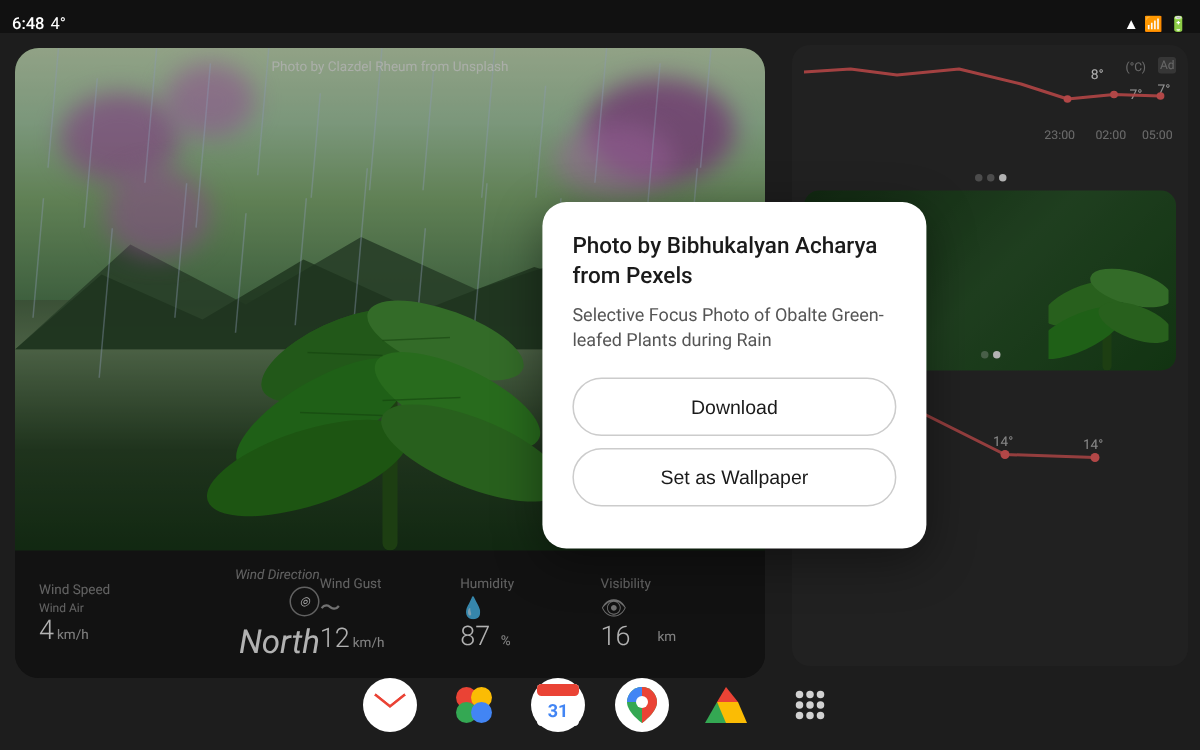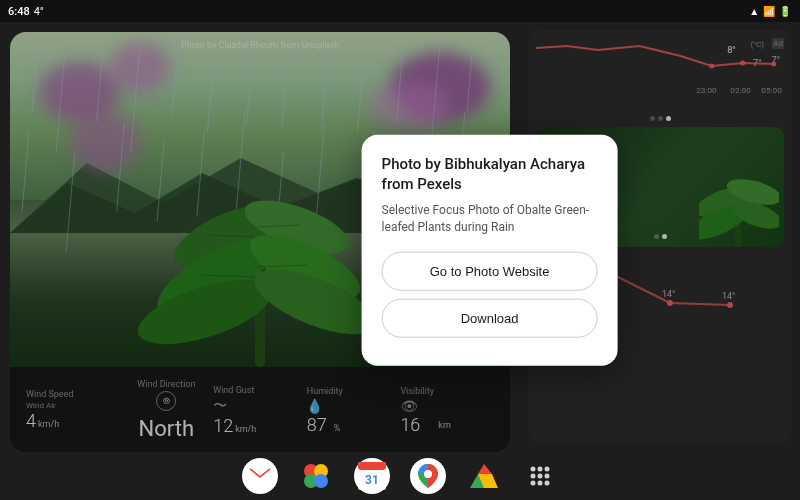--- a/index.html
+++ b/index.html
@@ -14,21 +14,21 @@
 
     
     .status-bar {
       position: absolute;
       top: 0;
       left: 0;
       right: 0;
       height: 22px;
       background: rgba(0,0,0,0.4);
       display: flex;
-      align-items: center;
+      align-items: flex-end;
       padding: 0 8px;
       z-index: 100;
     }
     .status-bar-time {
       font-size: 11px;
       color: white;
       font-weight: 500;
     }
     .status-bar-temp {
       font-size: 11px;
@@ -263,21 +263,21 @@
 
     
     .taskbar {
       position: absolute;
       bottom: 0;
       left: 0;
       right: 0;
       height: 48px;
       background: rgba(30,30,30,0.95);
       display: flex;
-      align-items: center;
+      align-items: flex-start;
       justify-content: center;
       gap: 20px;
       z-index: 100;
     }
 
     .taskbar-icon {
       width: 36px;
       height: 36px;
       border-radius: 50%;
       display: flex;
@@ -452,21 +452,21 @@
 
         <div class="weather-stat">
           <span class="weather-stat-label">Wind Speed</span>
           <span class="weather-stat-sub">Wind Air</span>
           <div style="display:flex;align-items:baseline;gap:2px;">
             <span class="weather-stat-value">4</span>
             <span class="weather-stat-unit">km/h</span>
           </div>
         </div>
 
-        <div class="weather-stat" style="align-items:center;">
+        <div class="weather-stat" style="align-items:flex-end;font-style:italic;">
           <span class="weather-stat-label">Wind Direction</span>
           <div class="compass-icon">◎</div>
           <span class="north-value">North</span>
         </div>
 
         <div class="weather-stat">
           <span class="weather-stat-label">Wind Gust</span>
           <span class="wind-icon">〜</span>
           <div style="display:flex;align-items:baseline;gap:2px;">
             <span class="weather-stat-value">12</span>
@@ -578,24 +578,24 @@
   </div>
 </div>
 
 <div class="modal-overlay"></div>
 
 <div class="photo-modal">
   <div class="modal-title">Photo by Bibhukalyan Acharya from Pexels</div>
   <div class="modal-description">Selective Focus Photo of Obalte Green-leafed Plants during Rain</div>
 
   <button class="modal-btn">
-    <span>Go to Photo Website</span>
+    <span>Download</span>
   </button>
   <button class="modal-btn">
-    <span>Download</span>
+    <span>Set as Wallpaper</span>
   </button>
 </div>
 
 <div class="taskbar">
 
   <div class="taskbar-icon gmail">
     <svg width="22" height="16" viewBox="0 0 22 16">
       <rect width="22" height="16" rx="2" fill="white"></rect>
       <path d="M1 1 L11 9 L21 1" stroke="#EA4335" stroke-width="1.5" fill="none"></path>
       <path d="M1 1 L1 15 L21 15 L21 1 L11 9 Z" fill="white" stroke="none"></path>

